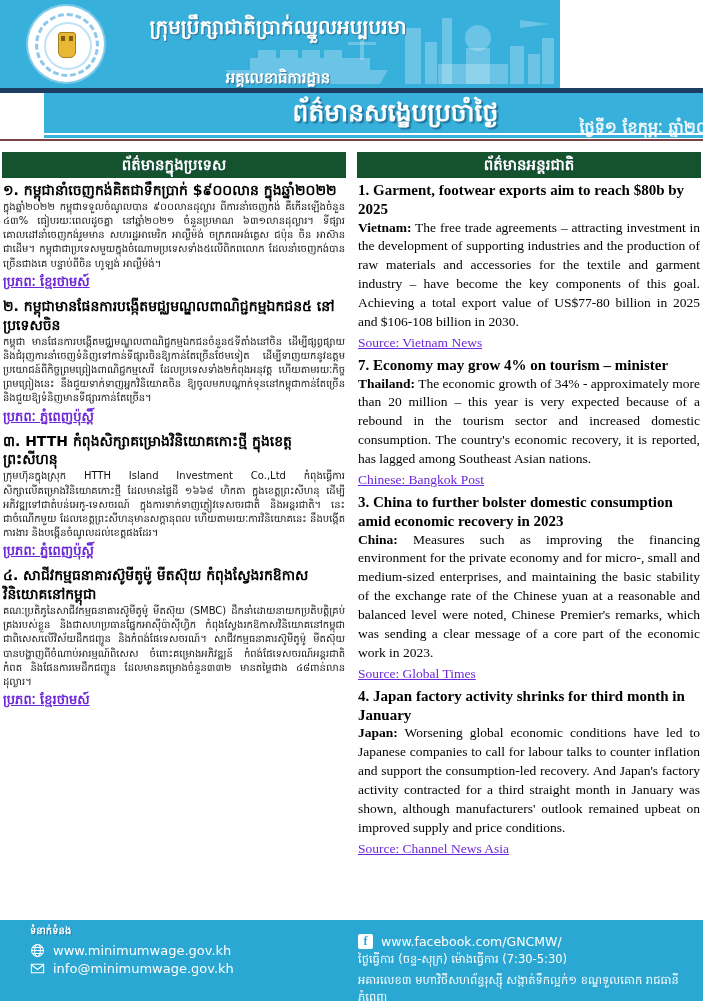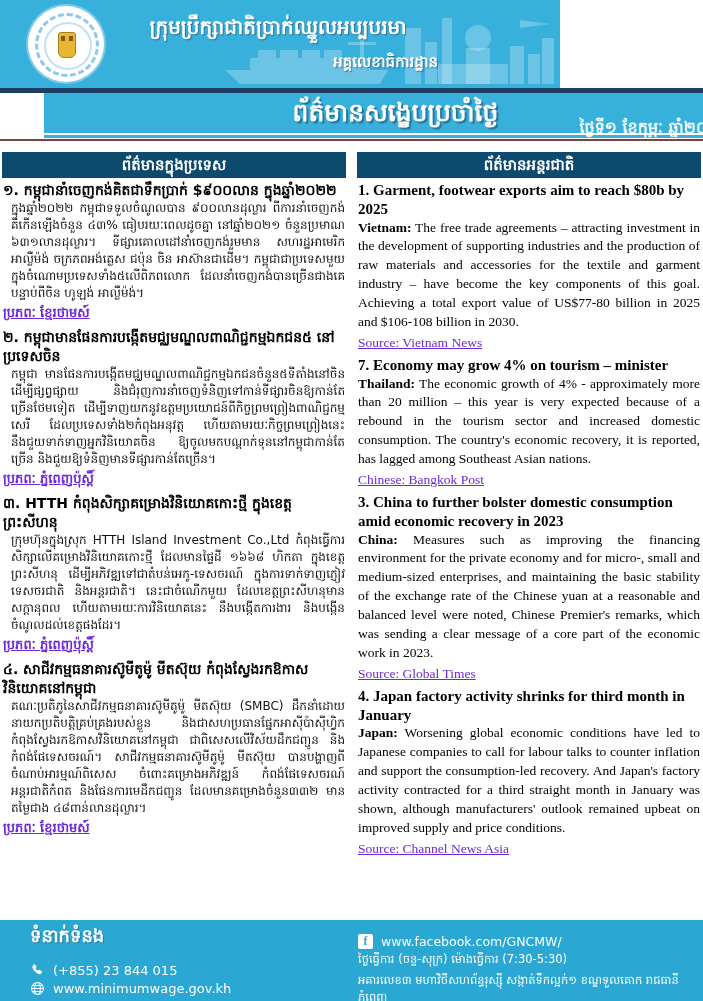--- a/index.html
+++ b/index.html
@@ -13,49 +13,49 @@
   .logo .ring{position:absolute;left:7px;top:7px;width:58px;height:58px;border-radius:50%;
         border:3px dashed #8ec9ec;}
   .logo .inner{position:absolute;left:16px;top:16px;width:44px;height:44px;border-radius:50%;
         background:#ffffff;border:2px solid #bfe2f5;}
   .logo .emblem{position:absolute;left:30px;top:26px;width:16px;height:24px;background:#e9b733;
         border:1px solid #a5801f;border-radius:3px 3px 6px 6px;}
   .logo .emblem:before{content:"";position:absolute;left:2px;top:3px;width:4px;height:5px;background:#7a5c12;}
   .logo .emblem:after{content:"";position:absolute;right:2px;top:3px;width:4px;height:5px;background:#7a5c12;}
   .org-names{position:absolute;left:118px;top:14px;width:320px;text-align:center;color:#ffffff;}
   .org-line1{font-size:20px;font-weight:bold;text-shadow:1px 1px 1px rgba(20,60,90,.55);}
-  .org-line2{font-size:15px;font-weight:bold;margin-top:8px;text-shadow:1px 1px 1px rgba(20,60,90,.55);text-align:right;}
+  .org-line2{font-size:15px;font-weight:bold;margin-top:24px;text-shadow:1px 1px 1px rgba(20,60,90,.55);}
   
   .navy-strip{position:absolute;left:0;top:88px;width:703px;height:5px;background:#1d3e63;}
   .banner{position:absolute;left:0;top:93px;width:703px;height:45px;background:#38b0dc;margin-left:44px;}
   .banner:after{content:"";position:absolute;left:0;bottom:3px;width:703px;height:2px;background:#ffffff;}
   .banner-title{position:absolute;left:0;top:4px;width:703px;text-align:center;color:#ffffff;
         font-size:25px;font-weight:bold;text-shadow:2px 2px 1px rgba(20,60,90,.5);}
   .banner-date{position:absolute;right:14px;top:24px;color:#eef8fd;font-size:16px;font-weight:bold;}
   .maroon-line{position:absolute;left:0;top:139px;width:703px;height:2px;background:#7a4343;}
   
   .col{position:absolute;top:152px;height:768px;overflow:hidden;background:#ffffff;}
   .col.left{left:2px;width:344px;}
   .col.right{left:357px;width:344px;}
-  .col-head{height:26px;line-height:26px;background:#0c4a6e;color:#ffffff;text-align:center;
+  .col-head{height:26px;line-height:26px;background:#14532d;color:#ffffff;text-align:center;
         font-size:15px;font-weight:bold;margin-bottom:3px;text-shadow:1px 1px 0 rgba(20,60,90,.4);}
   article{margin:0 1px 3px 1px;}
   .kh-title{font-size:14px;font-weight:bold;color:#000;line-height:1.35;}
-  .kh-body{font-size:12px;color:#111;line-height:1.42;text-align:justify;margin-left:8px;}
+  .kh-body{font-size:10px;color:#111;line-height:1.42;text-align:justify;}
   .src{display:inline-block;margin:1px 0 2px 0;font-size:13px;font-weight:bold;color:#6d28d9;
         text-decoration:underline;cursor:pointer;}
   .en{font-family:"Liberation Serif",serif;}
   .en-title{font-size:15px;font-weight:bold;color:#000;line-height:1.25;font-family:"Liberation Serif",serif;}
   .en-body{font-size:13.5px;color:#000000;line-height:1.4;text-align:justify;font-family:"Liberation Serif",serif;}
   .en-body b{font-weight:bold;}
   .src.en{font-size:13.5px;font-weight:normal;}
   
   .page-footer{position:absolute;left:0;top:920px;width:703px;height:81px;background:#2aa7d3;color:#ffffff;}
   .foot-left{position:absolute;left:0;top:0;width:350px;height:81px;padding:4px 0 0 30px;box-sizing:border-box;}
-  .contact-title{font-size:18px;font-weight:bold;text-shadow:1px 1px 0 rgba(20,60,90,.4);margin-bottom:12px;}
+  .contact-title{font-size:10px;font-weight:bold;text-shadow:1px 1px 0 rgba(20,60,90,.4);margin-bottom:4px;}
   .foot-row{display:flex;align-items:center;gap:8px;font-size:13px;margin-bottom:3px;}
   .foot-right{position:absolute;left:358px;top:14px;width:345px;box-sizing:border-box;}
   .foot-right .foot-row{font-size:12.5px;}
   .foot-right .kh-small{font-size:11.5px;margin-bottom:4px;}
   .ficon{width:15px;height:15px;flex:0 0 15px;display:inline-block;}
   .fb-badge{width:15px;height:15px;background:#ffffff;border-radius:2px;color:#2aa7d3;
         font-weight:bold;font-size:12px;line-height:15px;text-align:center;flex:0 0 15px;
         font-family:"Liberation Serif",serif;}
 </style>
 </head>
@@ -137,46 +137,40 @@
     <div class="col-head">ព័ត៌មានអន្តរជាតិ</div>
 
     <article>
       <div class="en-title">1. Garment, footwear exports aim to reach $80b by 2025</div>
       <div class="en-body"><b>Vietnam:</b><span> The free trade agreements – attracting investment in the development of supporting industries and the production of raw materials and accessories for the textile and garment industry – have become the key components of this goal. Achieving a total export value of US$77-80 billion in 2025 and $106-108 billion in 2030.</span></div>
       <span class="src en">Source: Vietnam News</span>
     </article>
 
     <article>
       <div class="en-title">7. Economy may grow 4% on tourism – minister</div>
-      <div class="en-body"><b>Thailand:</b><span> The economic growth of 4% - approximately more than 20 million – this year is very expected because of a rebound in the tourism sector and increased domestic consumption. The country's economic recovery, it is reported, has lagged among Southeast Asian nations.</span></div>
+      <div class="en-body"><b>Thailand:</b><span> The economic growth of 34% - approximately more than 20 million – this year is very expected because of a rebound in the tourism sector and increased domestic consumption. The country's economic recovery, it is reported, has lagged among Southeast Asian nations.</span></div>
       <span class="src en">Chinese: Bangkok Post</span>
     </article>
 
     <article>
       <div class="en-title">3. China to further bolster domestic consumption amid economic recovery in 2023</div>
       <div class="en-body"><b>China:</b><span> Measures such as improving the financing environment for the private economy and for micro-, small and medium-sized enterprises, and maintaining the basic stability of the exchange rate of the Chinese yuan at a reasonable and balanced level were noted, Chinese Premier's remarks, which was sending a clear message of a core part of the economic work in 2023.</span></div>
       <span class="src en">Source: Global Times</span>
     </article>
 
     <article>
       <div class="en-title">4. Japan factory activity shrinks for third month in January</div>
       <div class="en-body"><b>Japan:</b><span> Worsening global economic conditions have led to Japanese companies to call for labour talks to counter inflation and support the consumption-led recovery. And Japan's factory activity contracted for a third straight month in January was shown, although manufacturers' outlook remained upbeat on improved supply and price conditions.</span></div>
       <span class="src en">Source: Channel News Asia</span>
     </article>
   </section>
 
   <footer class="page-footer">
     <div class="foot-left">
       <div class="contact-title">ទំនាក់ទំនង</div>
-      <div class="foot-row">
-        <svg class="ficon" viewBox="0 0 16 16">
-            <path fill="#fff" d="M3.6 1.5c.4-.4 1-.4 1.4 0l1.7 1.7c.4.4.4 1 0 1.4l-.9.9c.6 1.2 1.6 2.2 2.8 2.8l.9-.9c.4-.4 1-.4 1.4 0l1.7 1.7c.4.4.4 1 0 1.4l-.9.9c-.6.6-1.6.8-2.4.4-2.9-1.3-5.2-3.6-6.5-6.5-.4-.8-.2-1.8.4-2.4z"></path>
-          </svg>
-        <span>(+855) 23 844 015</span>
-      </div>
       <div class="foot-row">
         <svg class="ficon" viewBox="0 0 16 16">
             <g fill="none" stroke="#fff" stroke-width="1.1">
               <circle cx="8" cy="8" r="6.3"></circle>
               <ellipse cx="8" cy="8" rx="3" ry="6.3"></ellipse>
               <path d="M1.7 8h12.6M2.6 4.8h10.8M2.6 11.2h10.8"></path>
             </g>
           </svg>
         <span>www.minimumwage.gov.kh</span>
       </div>

